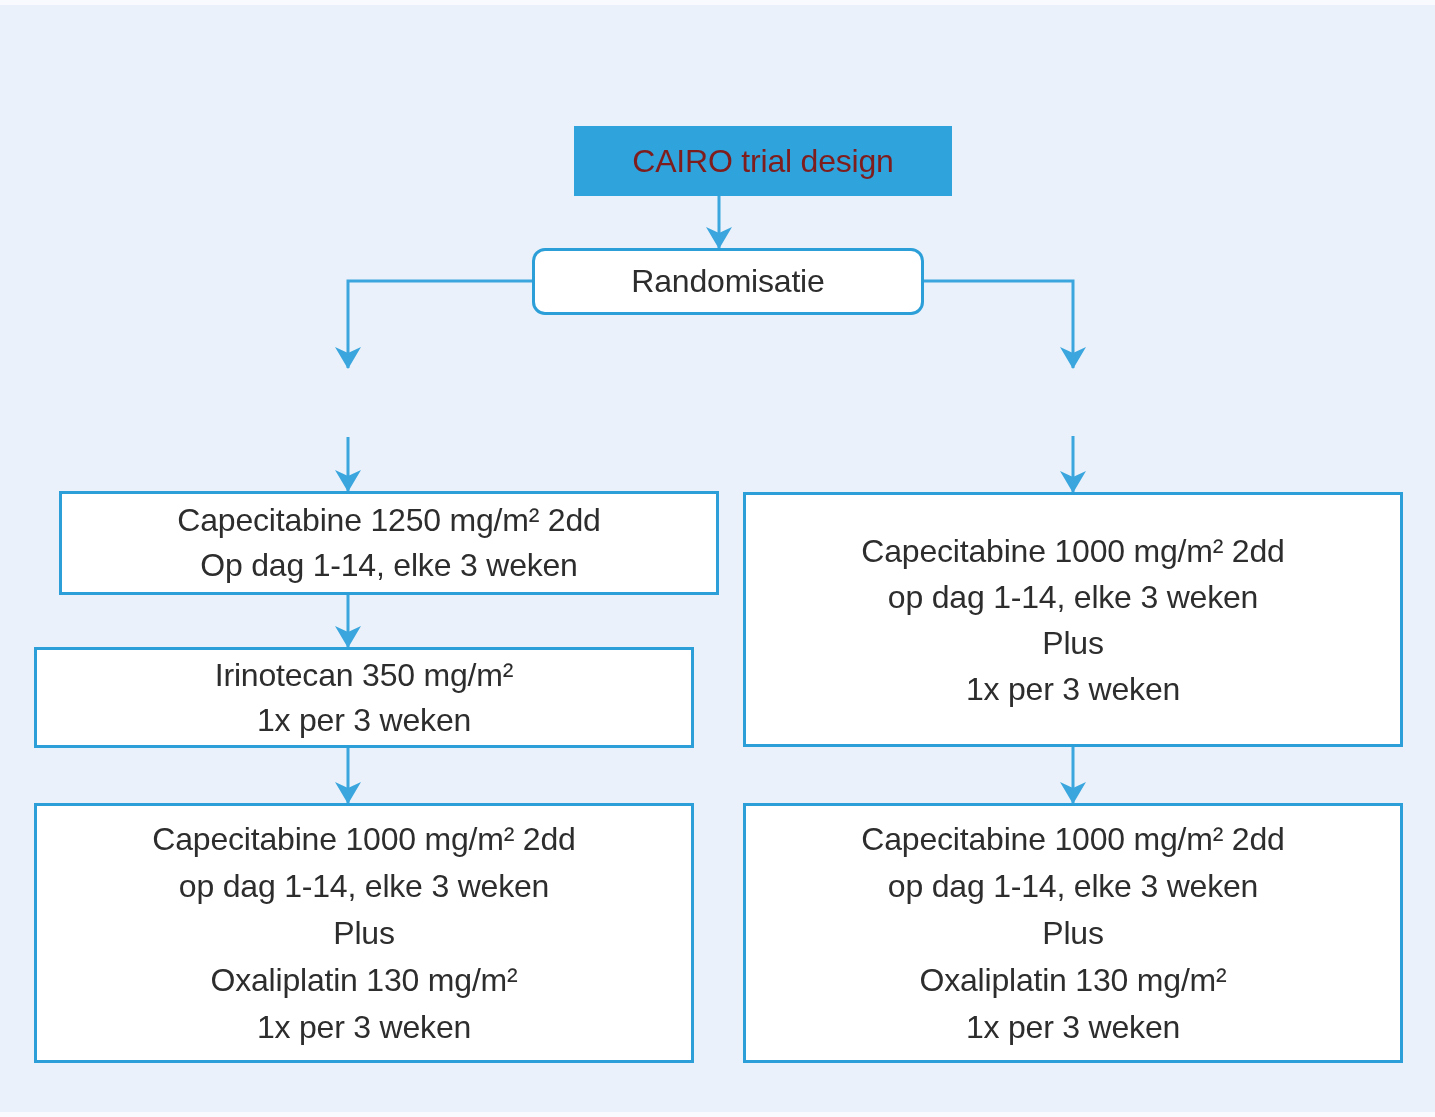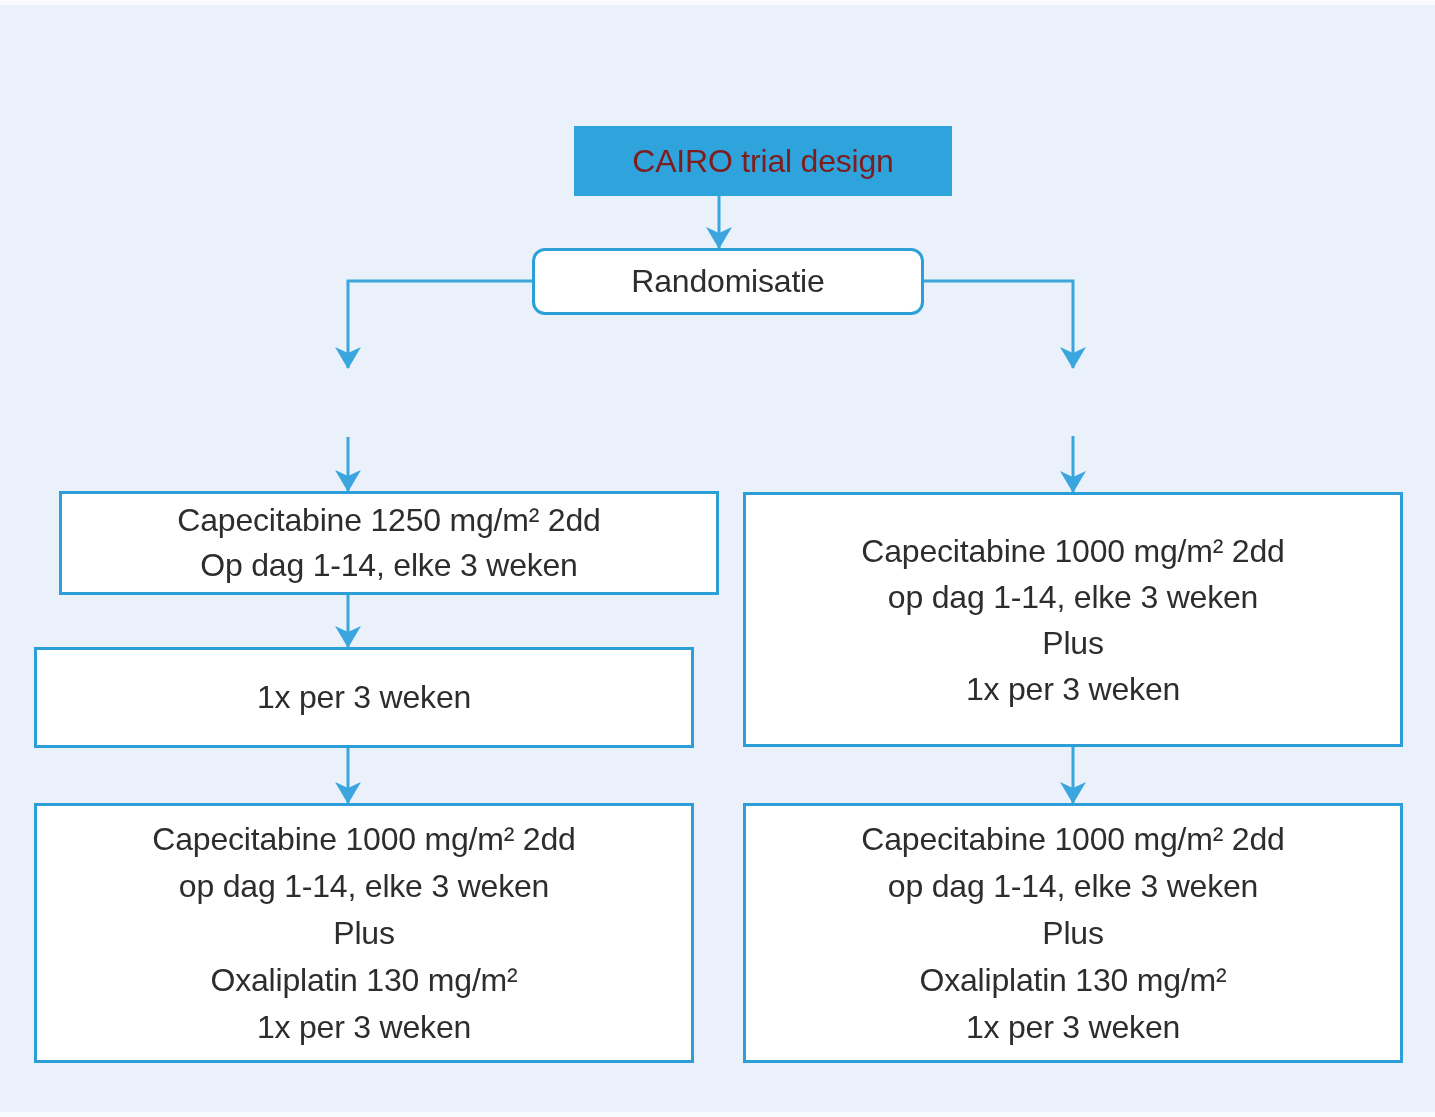--- a/index.html
+++ b/index.html
@@ -81,20 +81,21 @@
   </div>
 
 
 
   <div class="node" style="left:34px;top:491px;width:660px;height:104px;line-height:45px;margin-left:25px;">
     <div class="node-line">Capecitabine 1250 mg/m² 2dd</div>
     <div class="node-line">Op dag 1-14, elke 3 weken</div>
   </div>
 
   <div class="node" style="left:34px;top:647px;width:660px;height:101px;line-height:45px;">
+    <div class="node-line">Irinotecan 350 mg/m²</div>
     <div class="node-line">1x per 3 weken</div>
   </div>
 
   <div class="node" style="left:34px;top:803px;width:660px;height:260px;line-height:47px;">
     <div class="node-line">Capecitabine 1000 mg/m² 2dd</div>
     <div class="node-line">op dag 1-14, elke 3 weken</div>
     <div class="node-line">Plus</div>
     <div class="node-line">Oxaliplatin 130 mg/m²</div>
     <div class="node-line">1x per 3 weken</div>
   </div>

